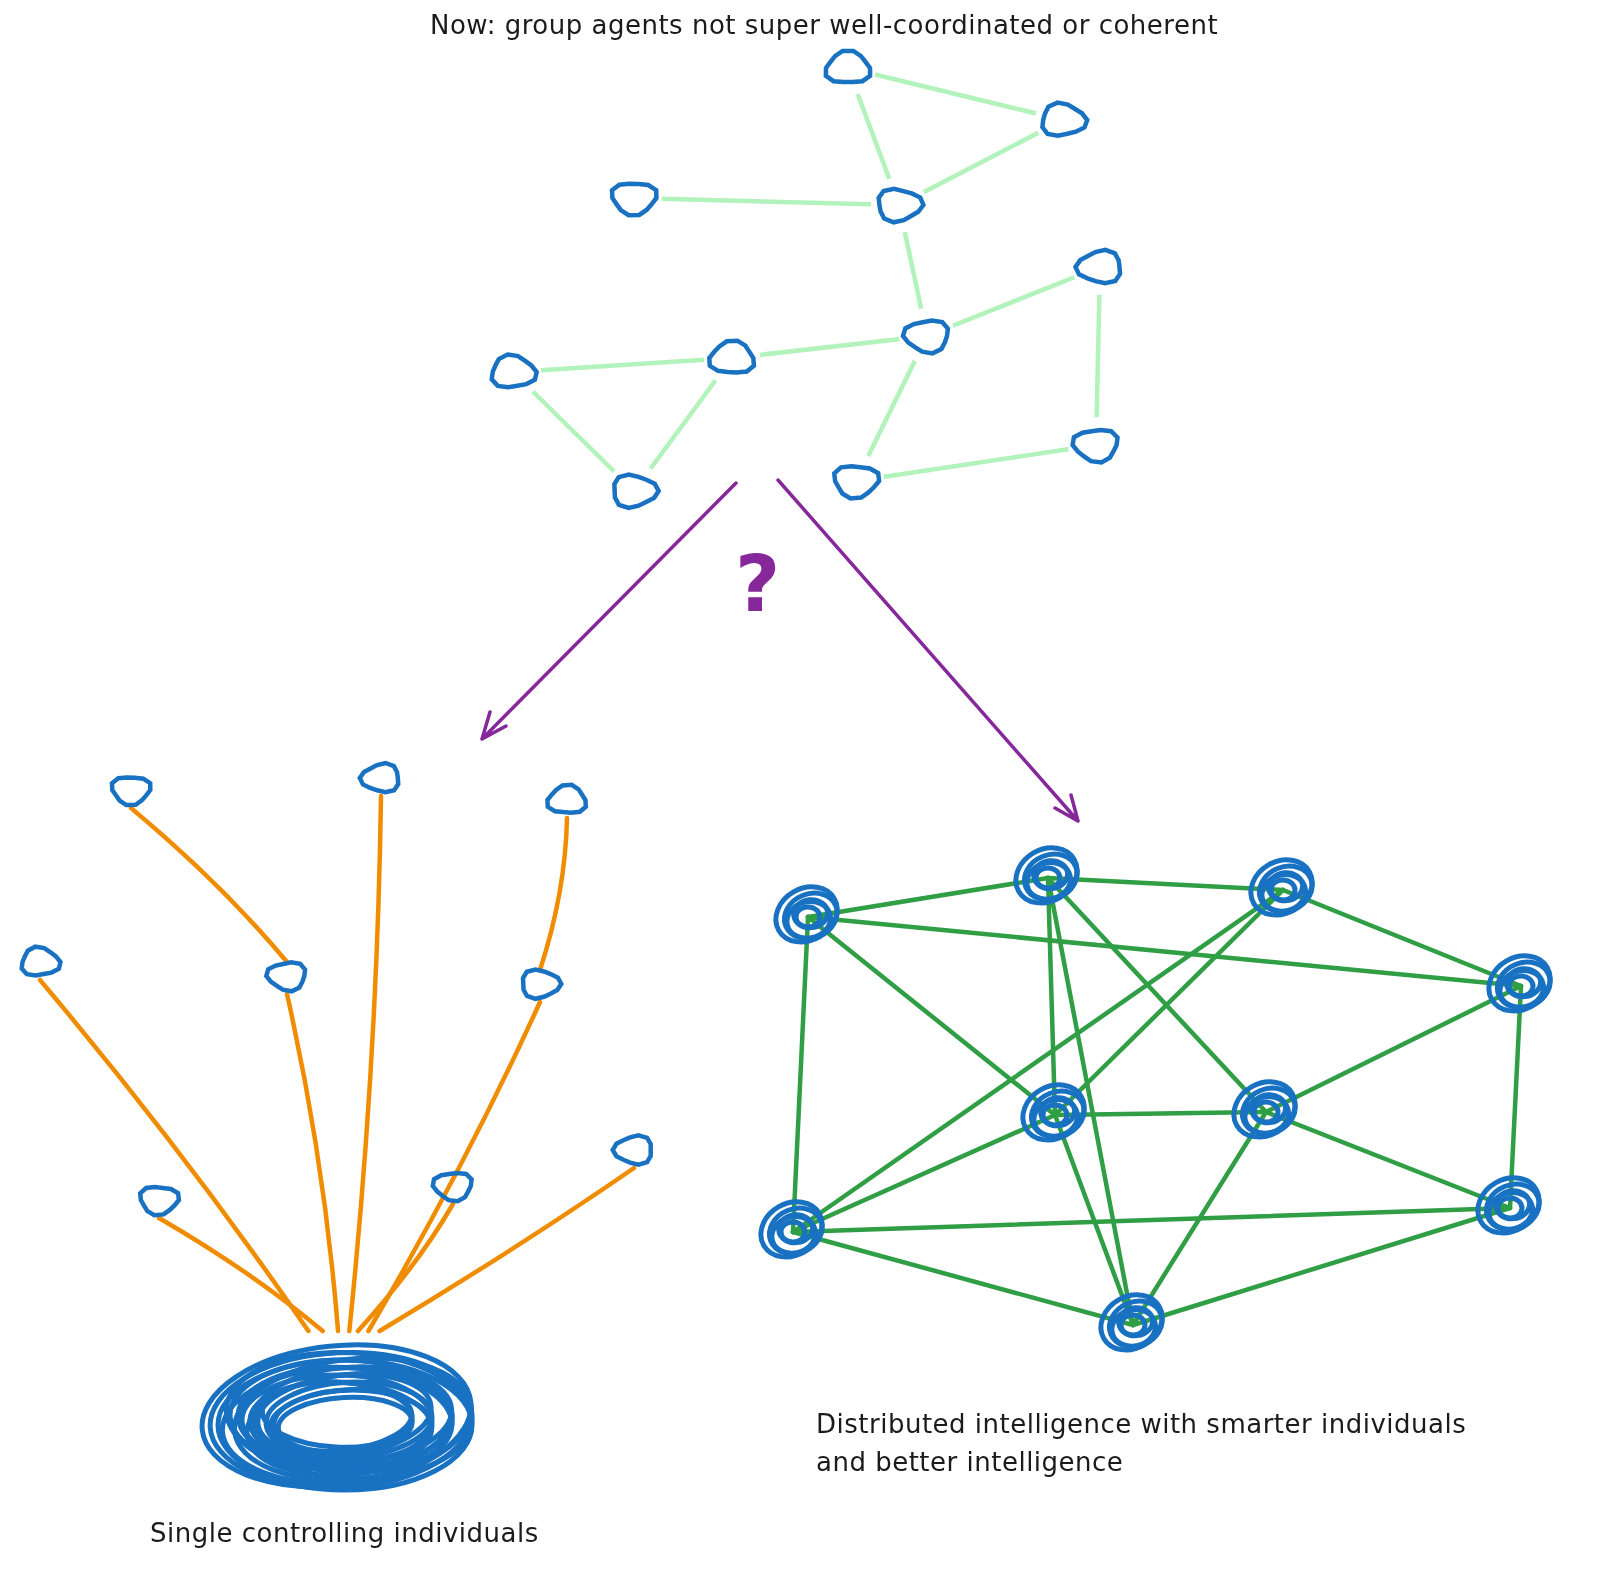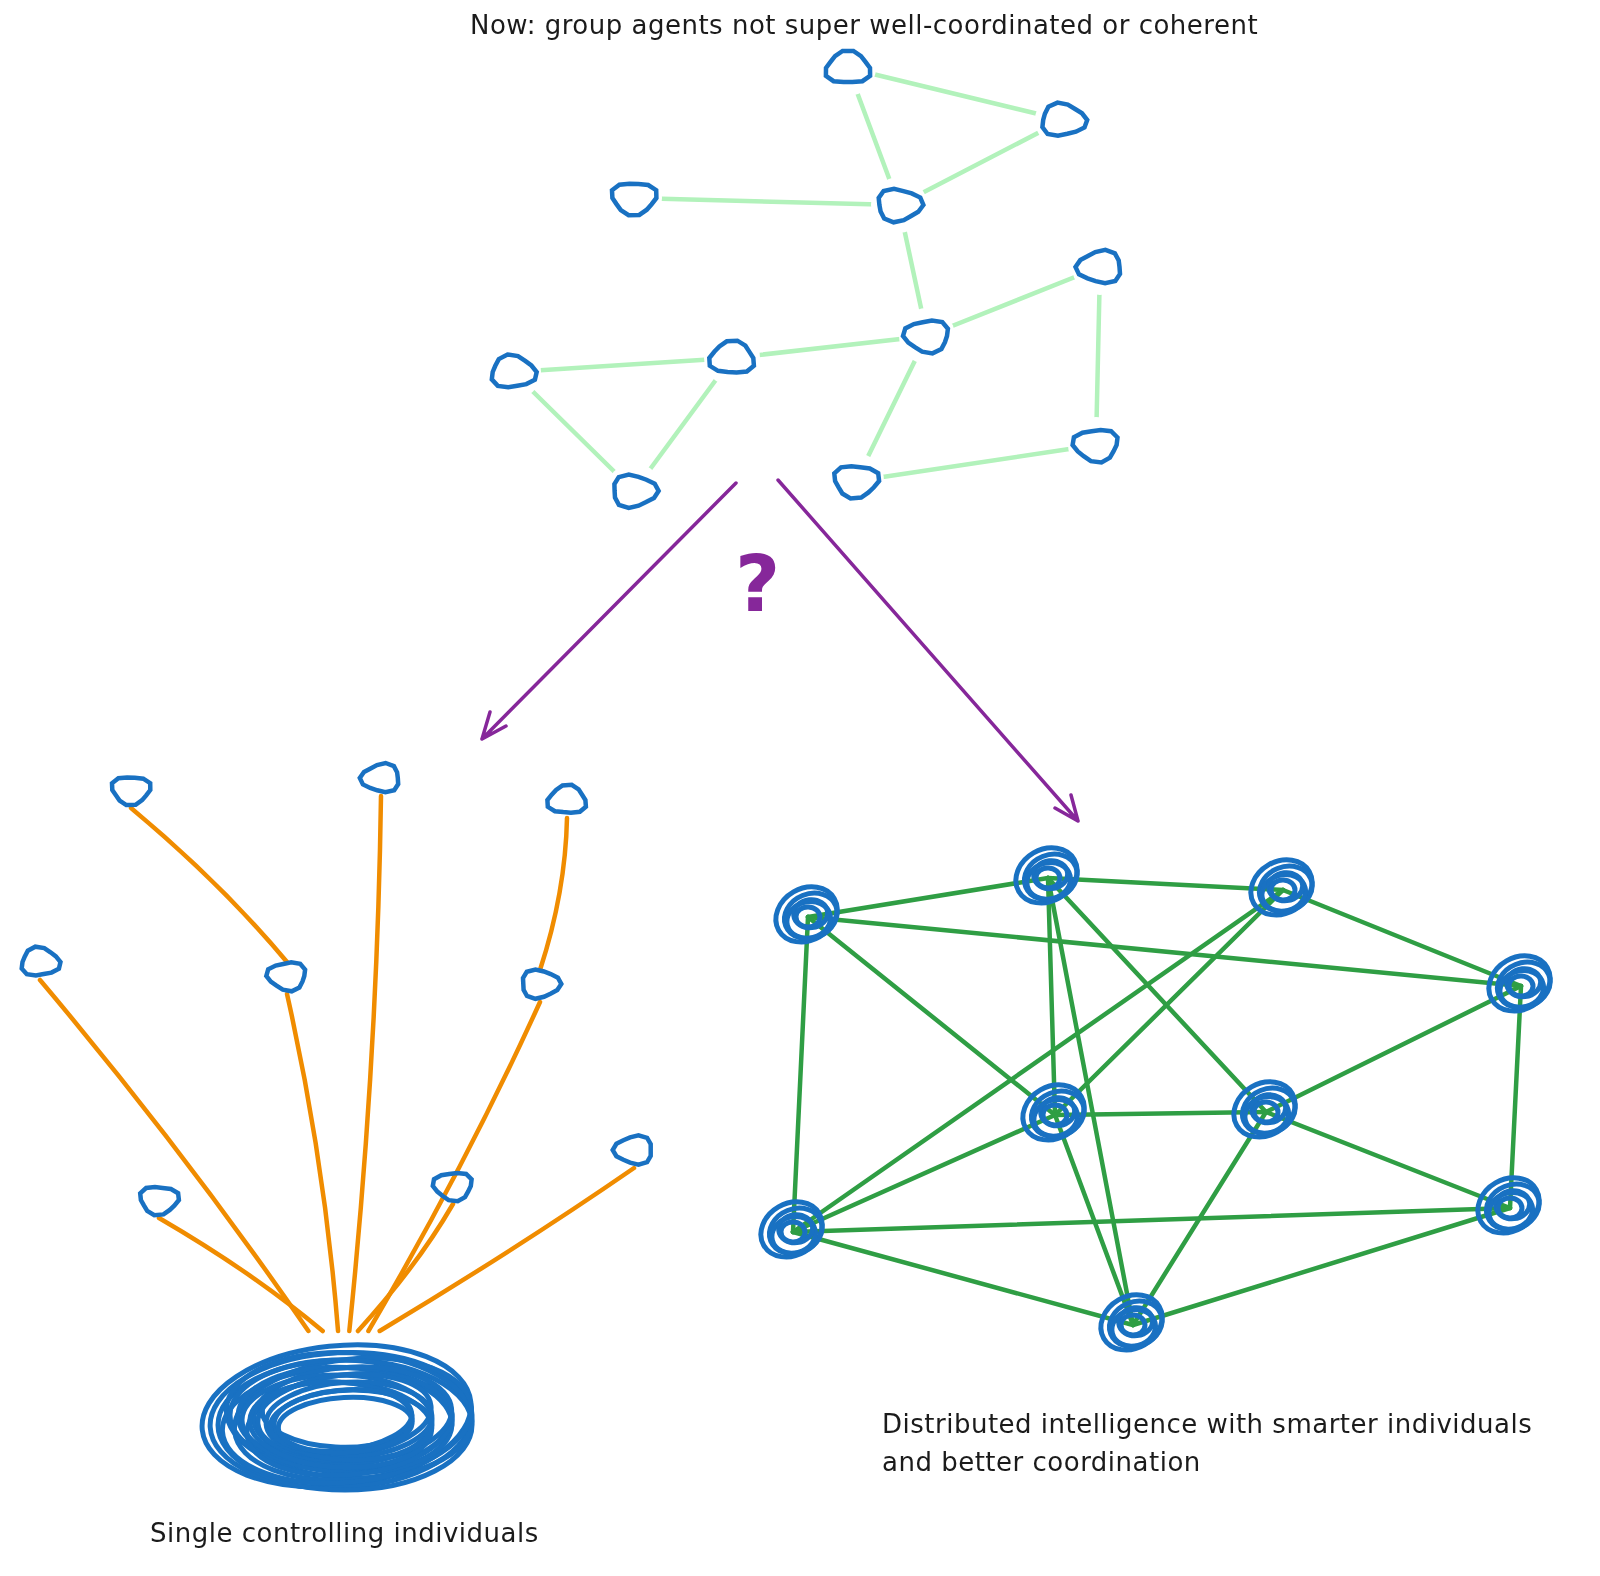--- a/index.html
+++ b/index.html
@@ -6,44 +6,44 @@
   body { width: 1600px; height: 1576px; position: relative; overflow: hidden; }
   #canvas { position: absolute; left: 0; top: 0; width: 1600px; height: 1576px; }
   .caption {
     position: absolute;
     font-family: "DejaVu Sans", sans-serif;
     color: #1b1b1b;
     font-size: 26px;
     letter-spacing: 0.5px;
     white-space: nowrap;
   }
-  #title-caption { left: 430px; top: 10px; margin-left: 40px; }
+  #title-caption { left: 430px; top: 10px; }
   #single-caption { left: 150px; top: 1518px; }
-  #distributed-caption { left: 882px; top: 1405px; line-height: 38px; }
+  #distributed-caption { left: 816px; top: 1405px; line-height: 38px; }
   #qmark {
     position: absolute; left: 735px; top: 545px;
     font-family: "DejaVu Sans", sans-serif; font-weight: bold;
     font-size: 78px; color: #86279a; line-height: 1;
   }
   .node { fill: none; stroke: #1971c2; stroke-width: 4.5; stroke-linecap: round; }
   .node-dense { fill: none; stroke: #1971c2; stroke-width: 5; }
   .edge-light { stroke: #b2f2bb; stroke-width: 4.5; fill: none; stroke-linecap: round; }
   .edge-dark { stroke: #2f9e44; stroke-width: 4.5; fill: none; stroke-linecap: round; }
   .edge-orange { stroke: #f08c00; stroke-width: 4.5; fill: none; stroke-linecap: round; }
   .arrow { stroke: #86279a; stroke-width: 3.5; fill: none; stroke-linecap: round; }
 </style>
 </head>
 <body>
 
 <div id="title-caption" class="caption">Now: group agents not super well-coordinated or coherent</div>
 <div id="qmark">?</div>
 <div id="single-caption" class="caption">Single controlling individuals</div>
 <div id="distributed-caption" class="caption">
   <div>Distributed intelligence with smarter individuals</div>
-  <div>and better coordination</div>
+  <div>and better intelligence</div>
 </div>
 
 <svg id="canvas" xmlns="http://www.w3.org/2000/svg" viewBox="0 0 1600 1576">
   <g id="g-current">
       <line x1="848" y1="68" x2="1063" y2="120" class="edge-light"></line>
       <line x1="848" y1="68" x2="899" y2="205" class="edge-light"></line>
       <line x1="1063" y1="120" x2="899" y2="205" class="edge-light"></line>
       <line x1="634" y1="198" x2="899" y2="205" class="edge-light"></line>
       <line x1="899" y1="205" x2="927" y2="336" class="edge-light"></line>
       <line x1="927" y1="336" x2="1100" y2="267" class="edge-light"></line>

